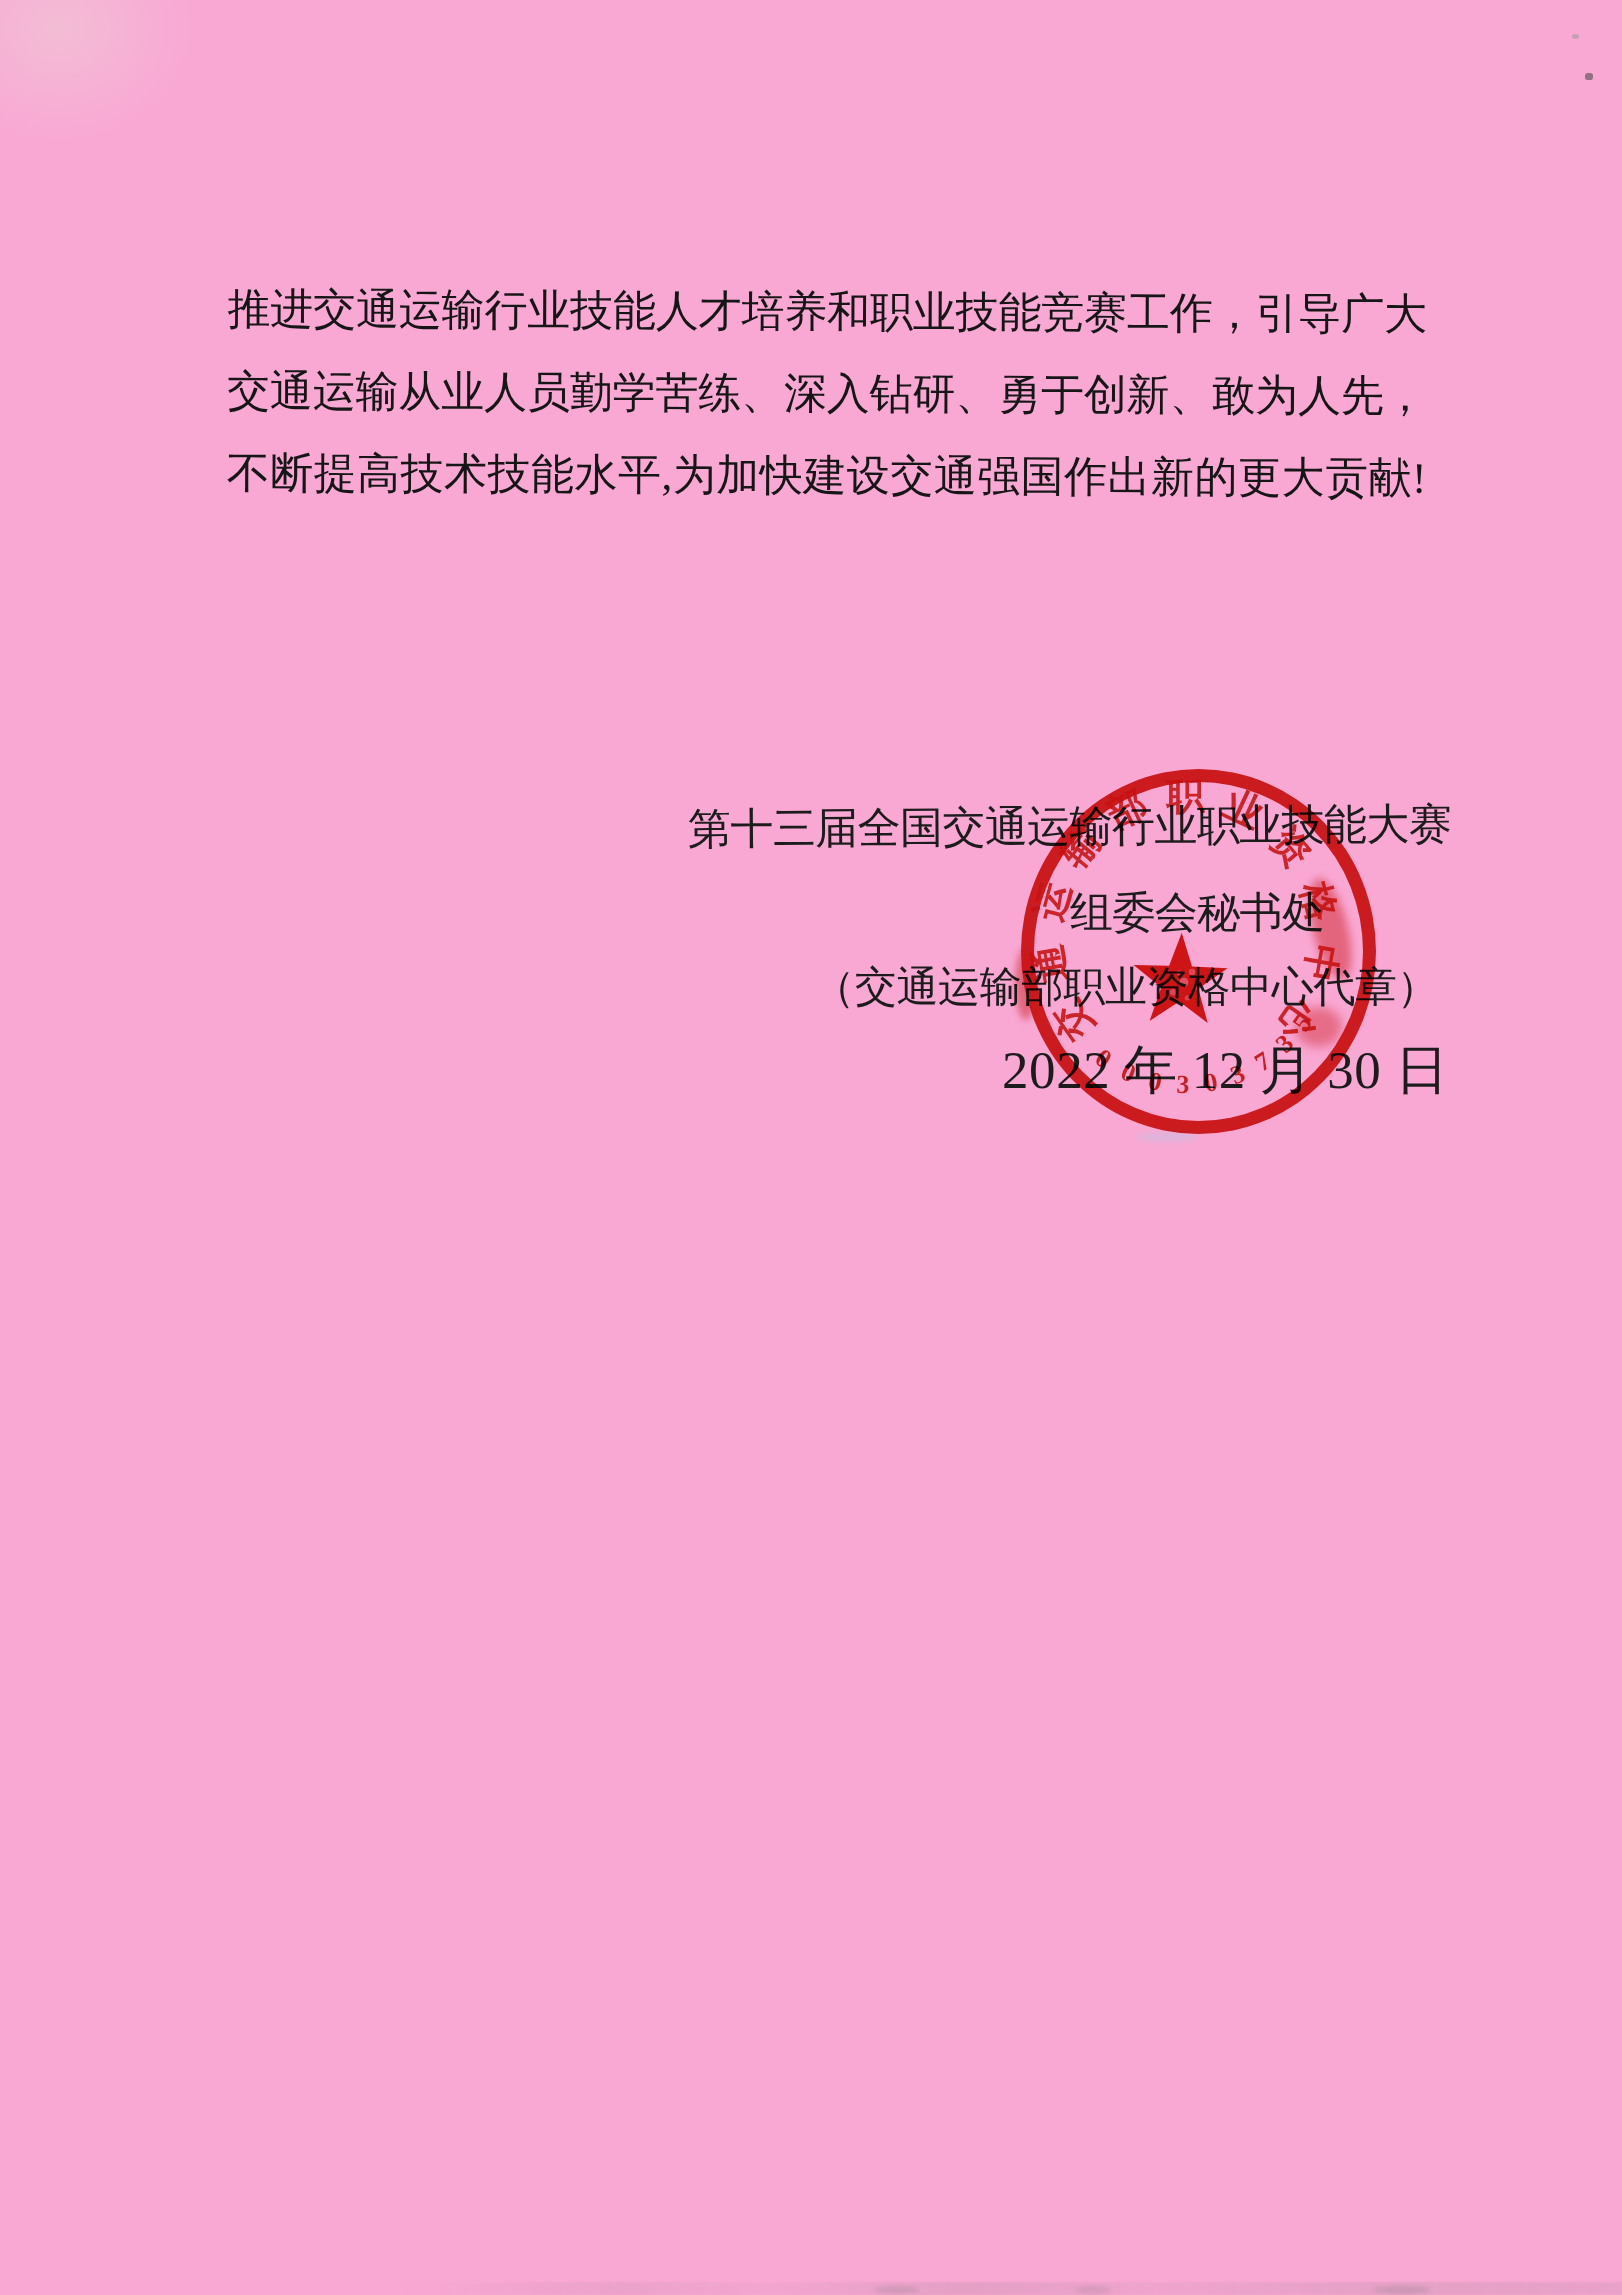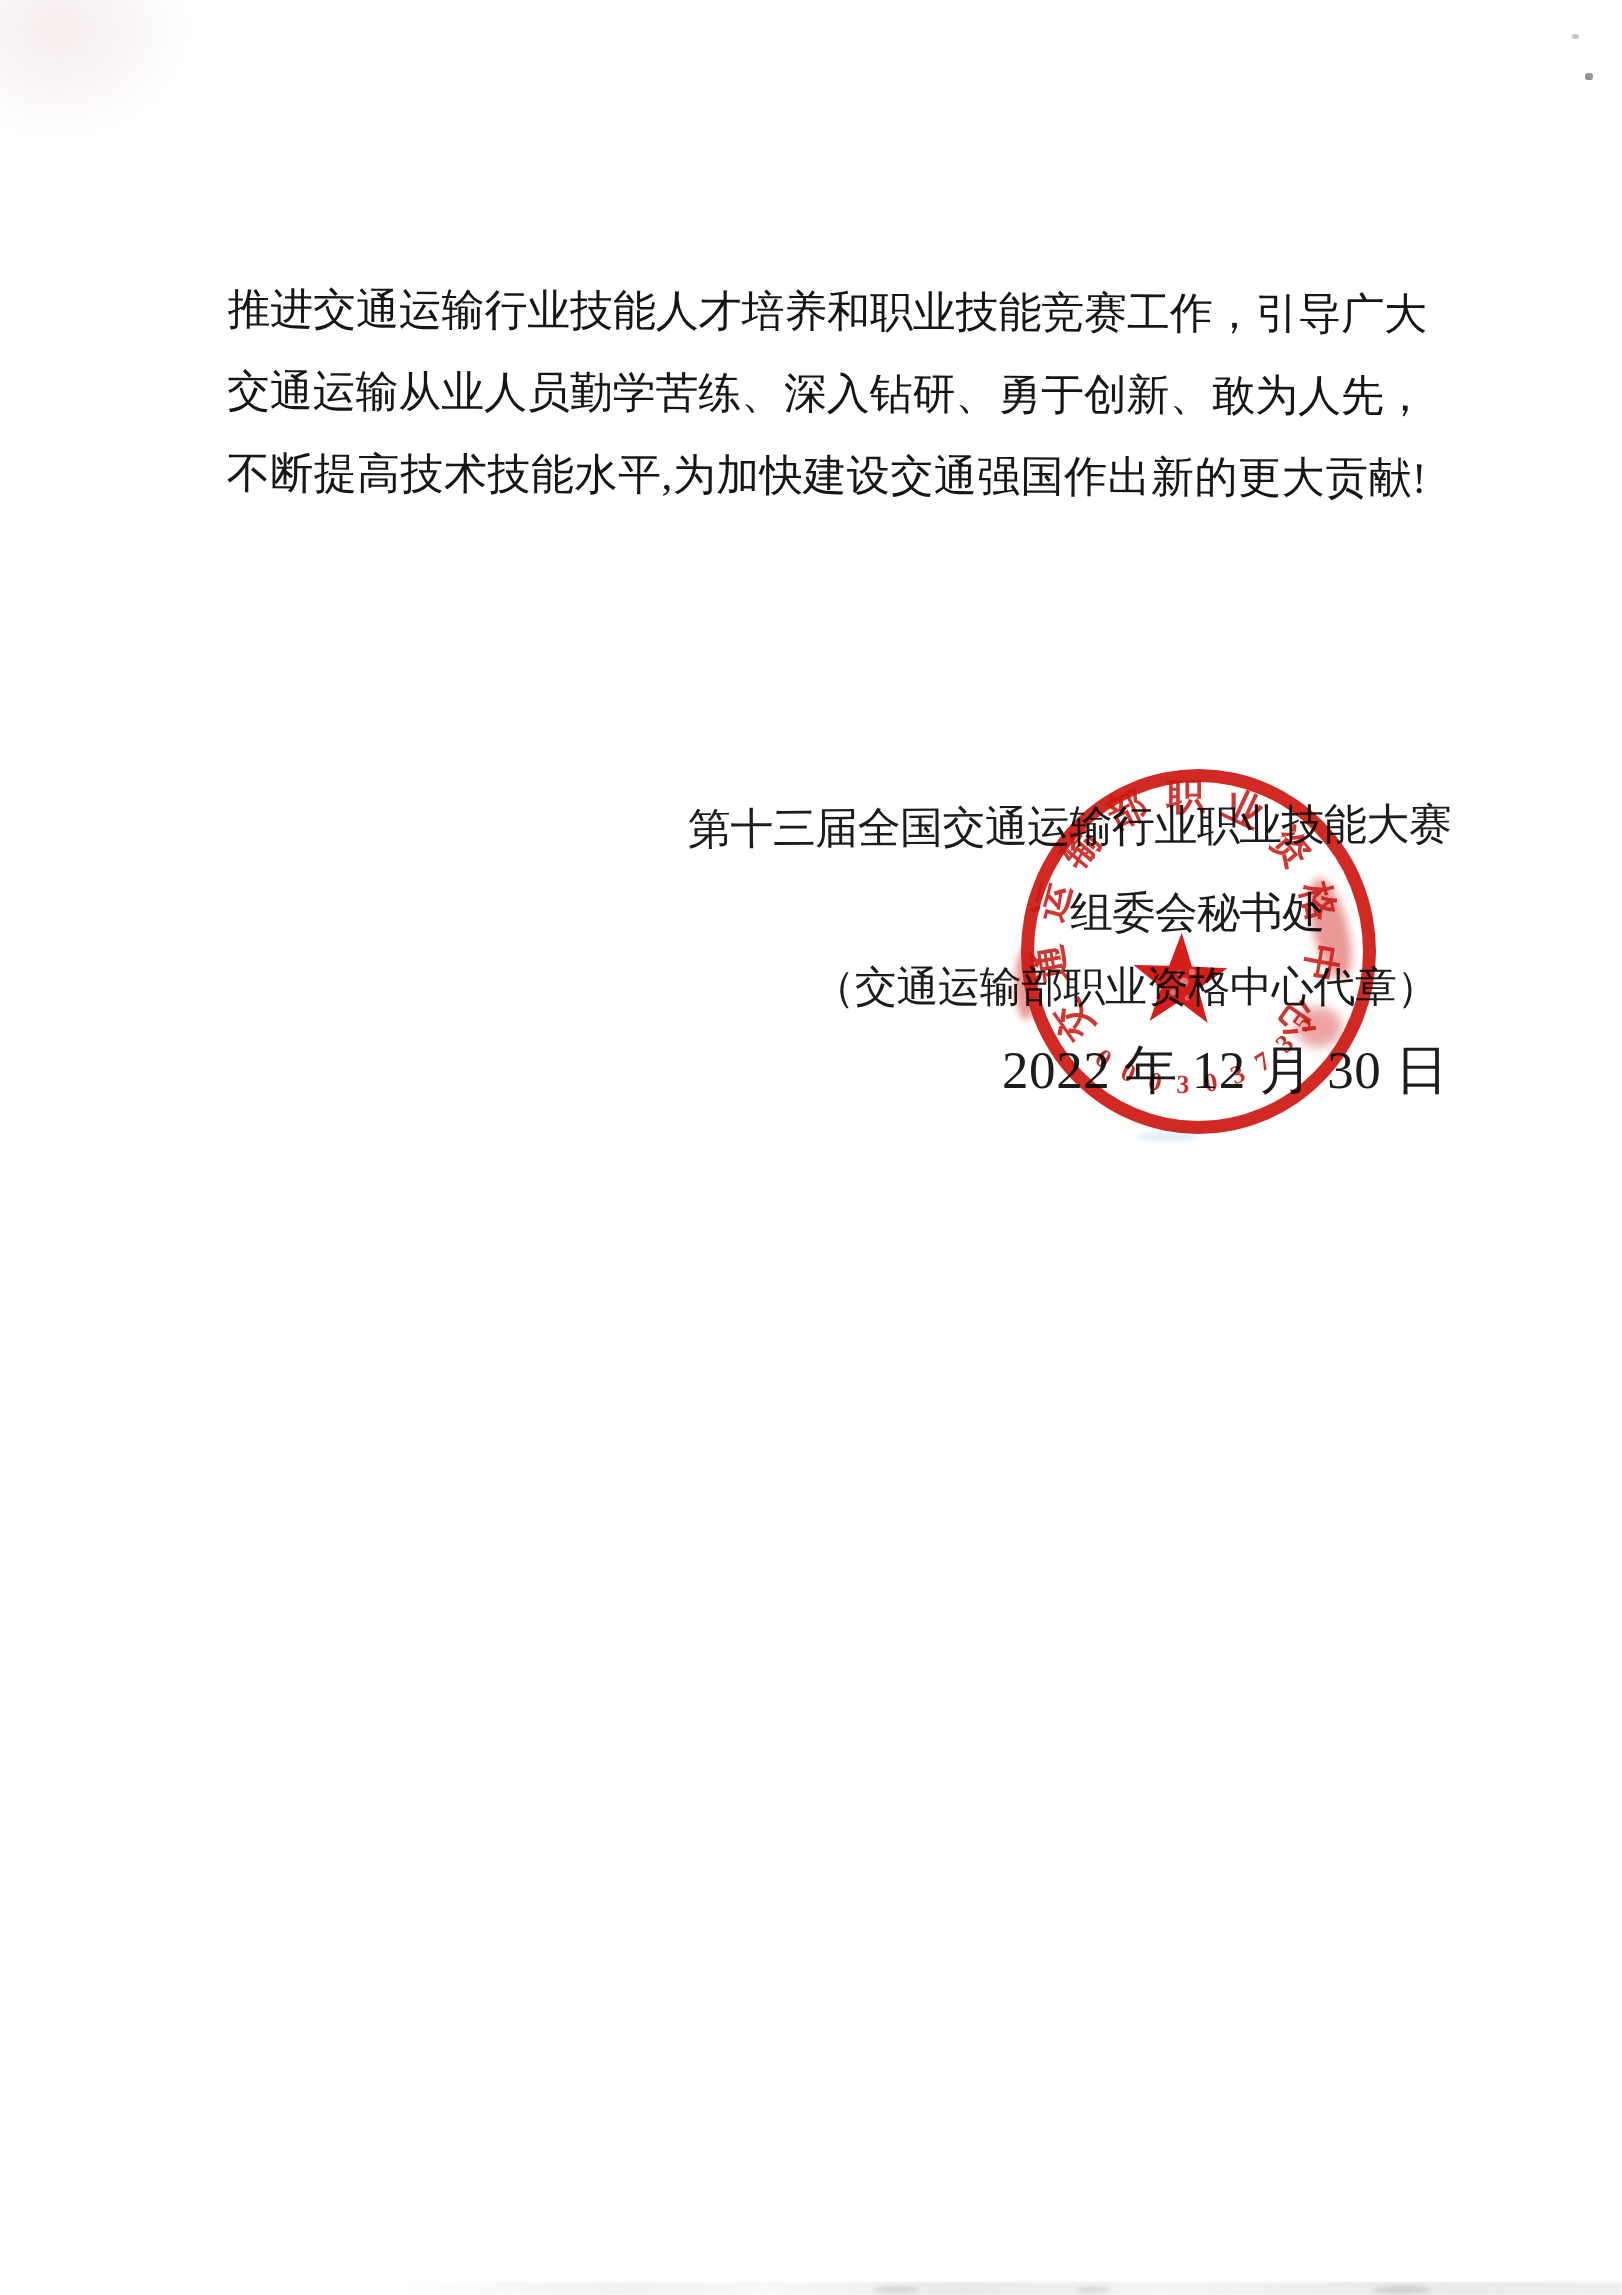--- a/index.html
+++ b/index.html
@@ -1,19 +1,19 @@
 <!DOCTYPE html>
 <html style="font-size:10.4px"><head>
 <meta charset="utf-8">
 <style>
   html,body{margin:0;padding:0;background:#888;}
   #page{
     position:relative;
     width:1622px;height:2295px;
-    background:#ffffff;
+    background:#f9a8d4;
     overflow:hidden;
     font-family:"Liberation Serif","DejaVu Serif",serif;
     color:#1a1a1a;
   }
   
   .body-par{
     position:absolute;left:227px;top:290px;width:1199px;
     transform:rotate(0.25deg);
   }
   .par-line{

